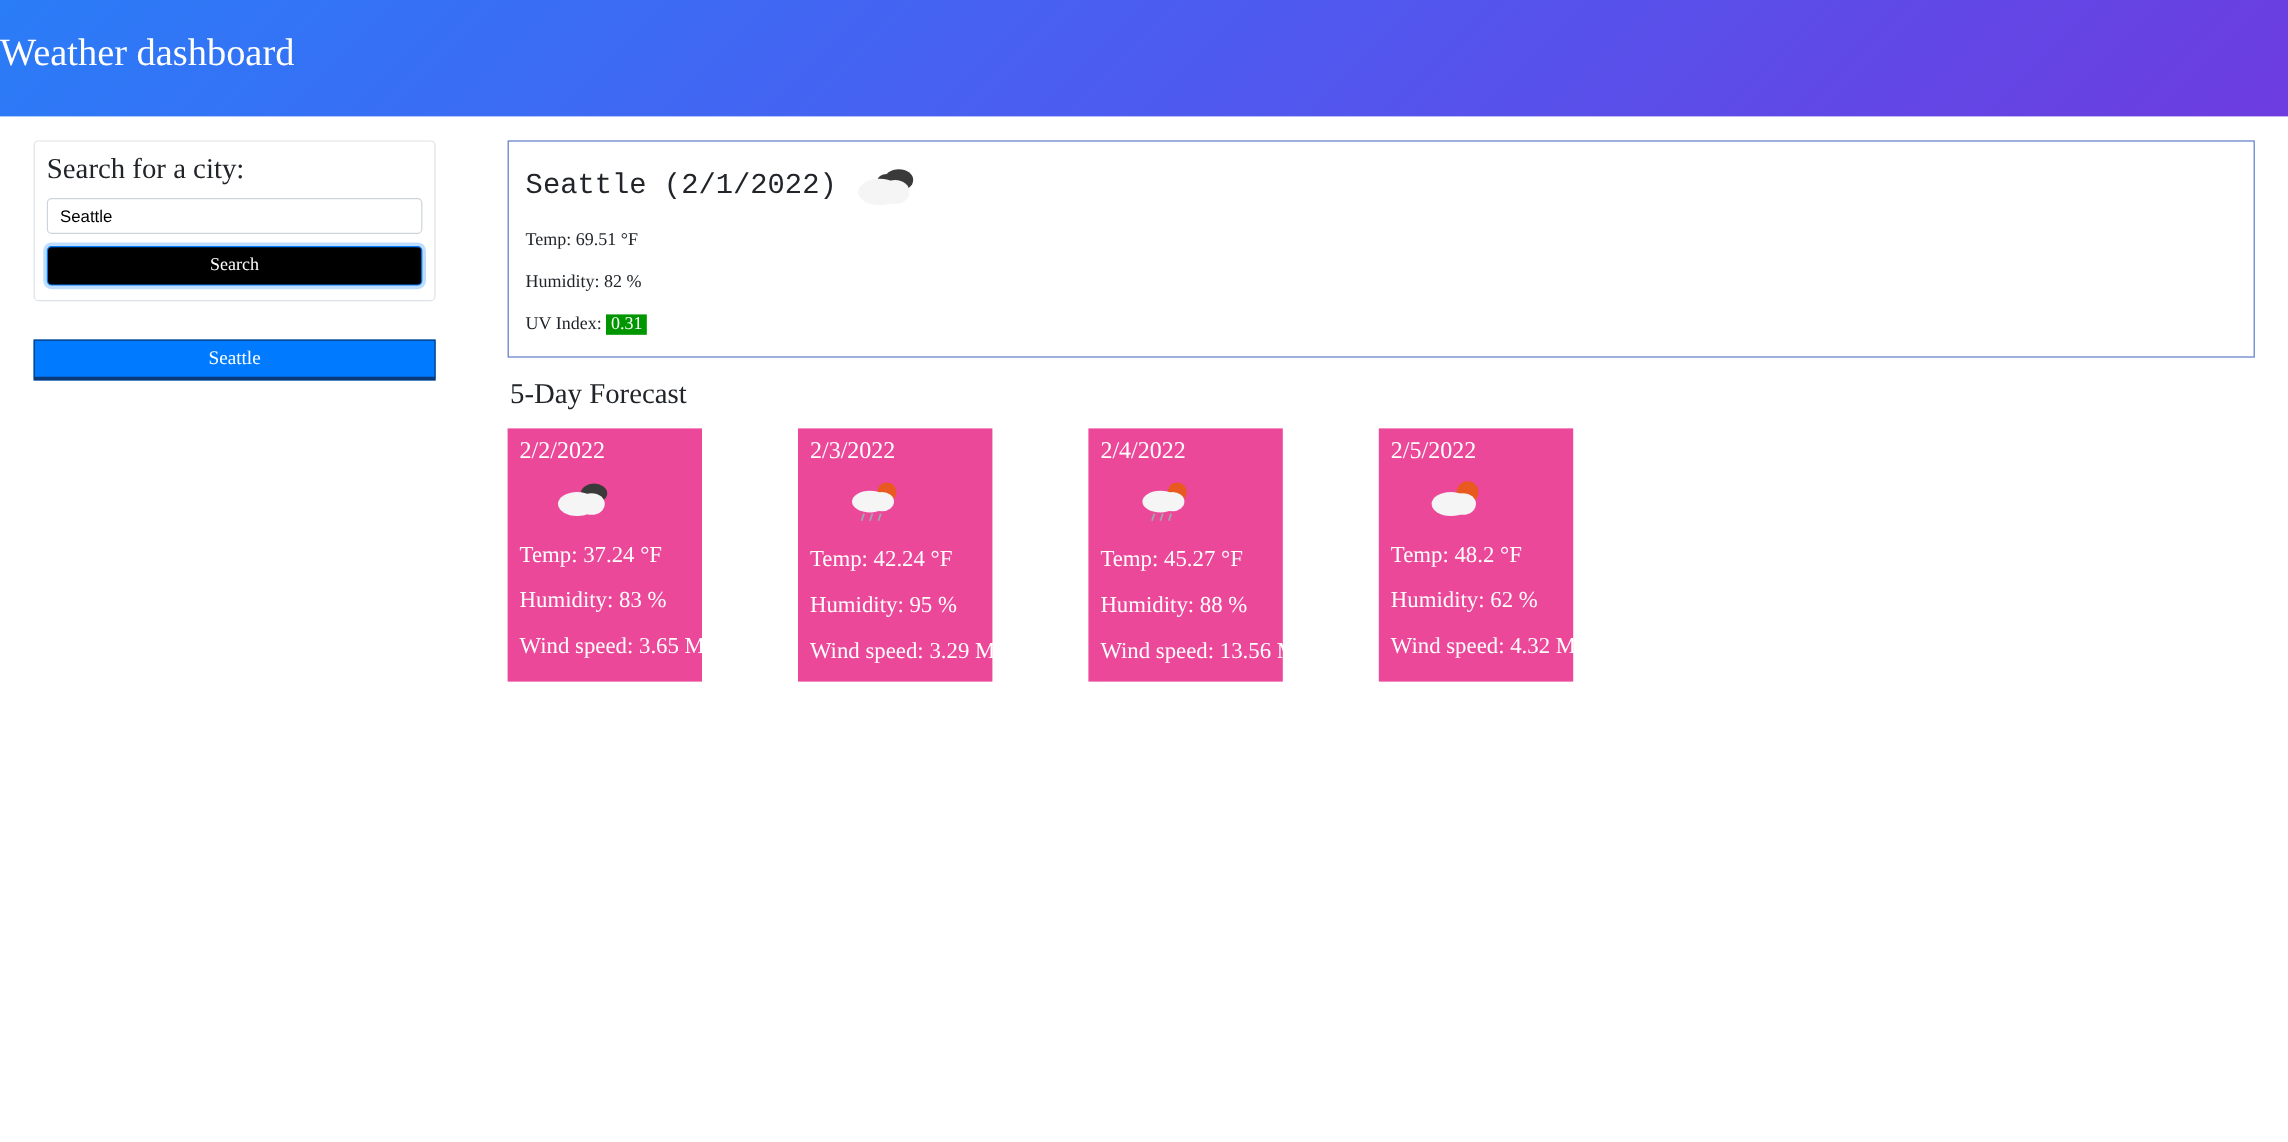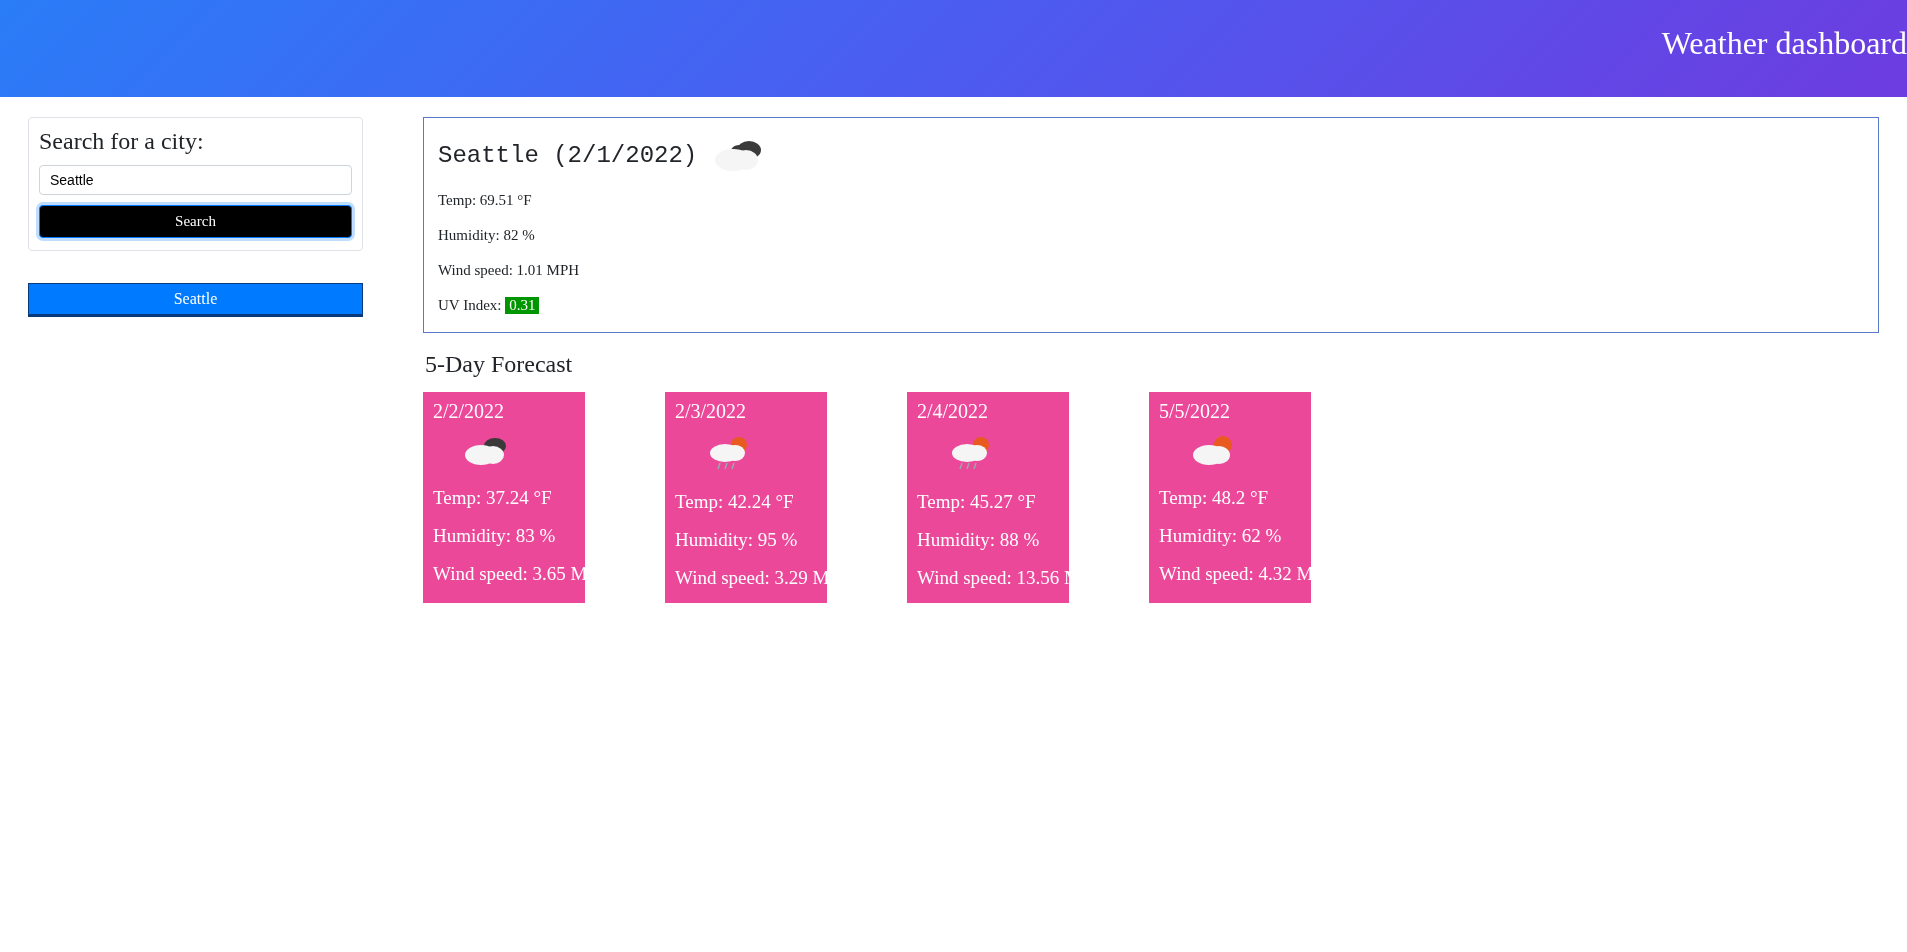--- a/index.html
+++ b/index.html
@@ -5,21 +5,21 @@
   * { box-sizing: border-box; }
   body {
     margin: 0;
     font-family: Georgia, 'Times New Roman', serif;
     background: #ffffff;
     color: #212529;
   }
   .header {
     background: linear-gradient(135deg, #2a7cf7 0%, #4c5cf0 50%, #6d3ce0 100%);
     color: #fff;
-    text-align: right;
+    text-align: left;
     padding: 25px 0 35px 0;
   }
   .header h1 {
     margin: 0;
     font-weight: 400;
     font-size: 32px;
   }
   .container {
     display: flex;
     padding: 20px 28px;
@@ -169,21 +169,20 @@
           <svg width="56" height="38" viewBox="0 0 56 38">
             <ellipse cx="38" cy="14" rx="12" ry="9" fill="#3a3a3a"></ellipse>
             <ellipse cx="28" cy="15" rx="8" ry="6" fill="#3a3a3a"></ellipse>
             <ellipse cx="22" cy="24" rx="18" ry="11" fill="#f5f5f5"></ellipse>
             <ellipse cx="35" cy="24" rx="12" ry="10" fill="#f5f5f5"></ellipse>
           </svg>
         </span>
       </div>
       <p><span>Temp: </span><span>69.51 °F</span></p>
       <p><span>Humidity: </span><span>82 %</span></p>
-      <p><span>Wind speed: </span><span>1.01 MPH</span></p>
       <p><span>UV Index: </span><span class="uv-chip">0.31</span></p>
     </div>
 
     <h2 class="forecast-title">5-Day Forecast</h2>
 
     <div class="forecast-row">
 
       <div class="forecast-card">
         <h3>2/2/2022</h3>
         <div class="icon-wrap">
@@ -226,21 +225,21 @@
             <line x1="22" y1="30" x2="20" y2="36" stroke="#9aa" stroke-width="1.5"></line>
             <line x1="29" y1="30" x2="27" y2="36" stroke="#9aa" stroke-width="1.5"></line>
           </svg>
         </div>
         <p>Temp: 45.27 °F</p>
         <p>Humidity: 88 %</p>
         <p>Wind speed: 13.56 MPH</p>
       </div>
 
       <div class="forecast-card">
-        <h3>5/5/2022</h3>
+        <h3>2/5/2022</h3>
         <div class="icon-wrap">
           <svg width="50" height="36" viewBox="0 0 50 36">
             <circle cx="34" cy="12" r="9" fill="#e85a1f"></circle>
             <ellipse cx="20" cy="22" rx="16" ry="10" fill="#f5f5f5"></ellipse>
             <ellipse cx="30" cy="22" rx="11" ry="9" fill="#f5f5f5"></ellipse>
           </svg>
         </div>
         <p>Temp: 48.2 °F</p>
         <p>Humidity: 62 %</p>
         <p>Wind speed: 4.32 MPH</p>

